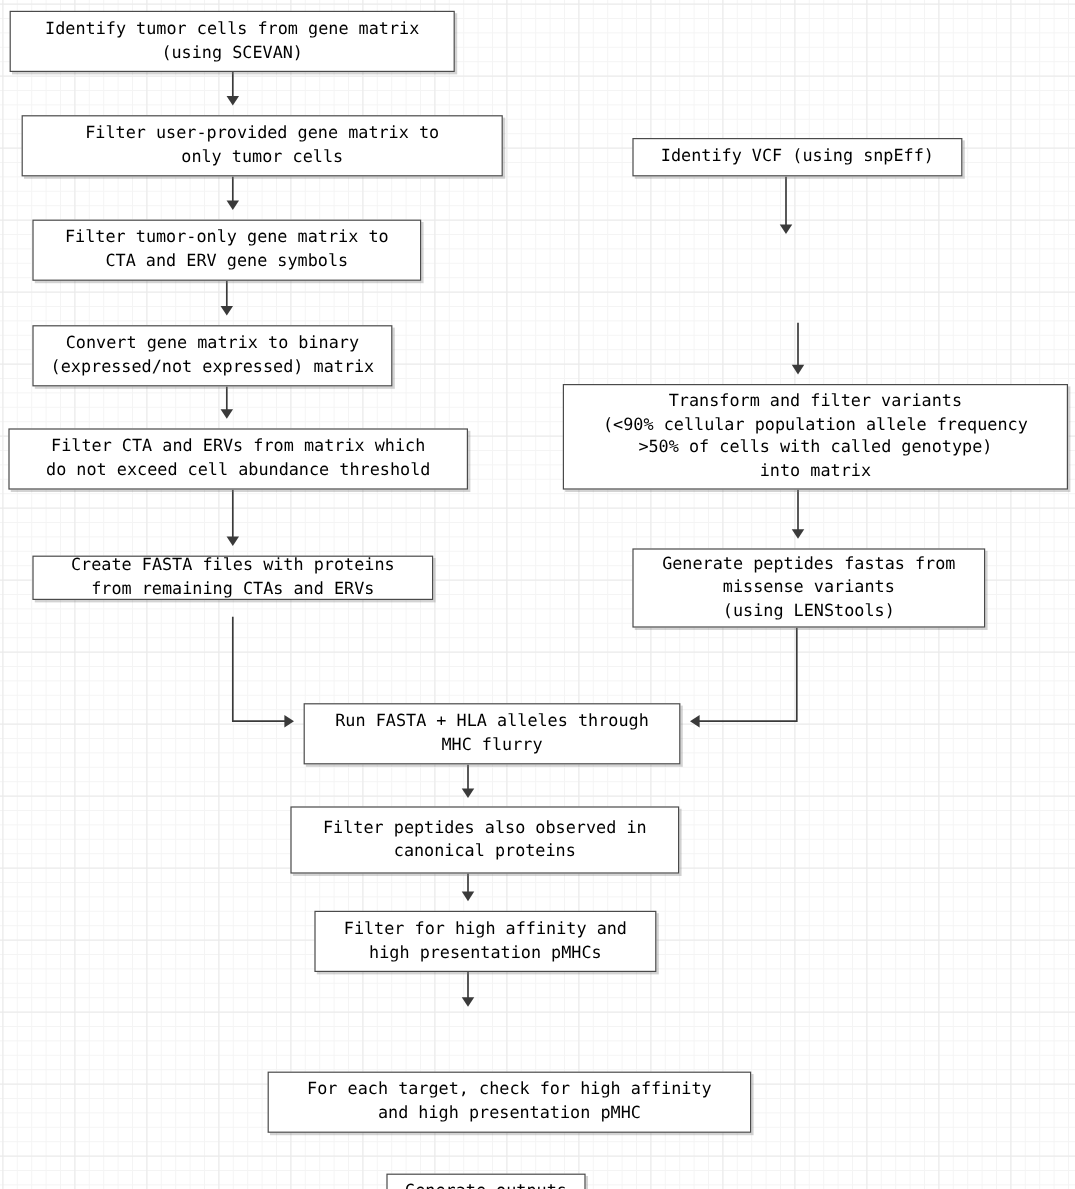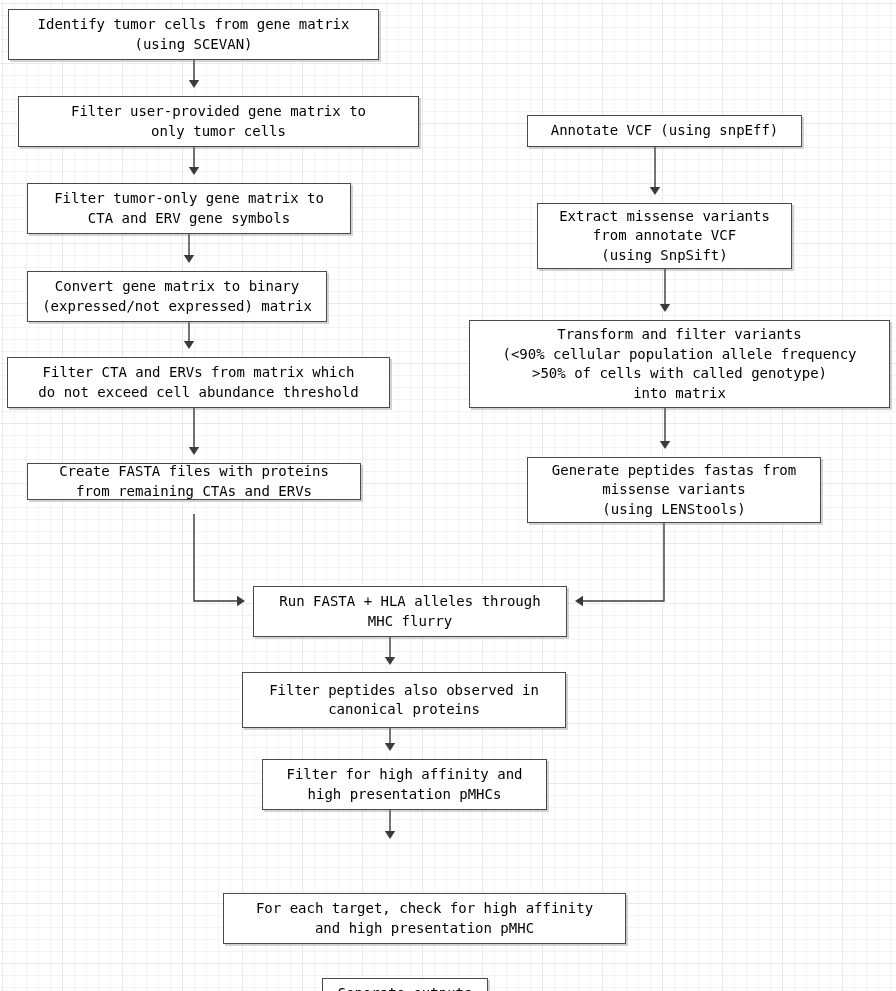--- a/index.html
+++ b/index.html
@@ -130,26 +130,21 @@
     </div>
     <div class="node" style="left: 7px; top: 357px; width: 383px; height: 51px;">
       <div class="node-label">Filter CTA and ERVs from matrix which
 do not exceed cell abundance threshold</div>
     </div>
     <div class="node" style="left: 27px; top: 463px; width: 334px; height: 37px;">
       <div class="node-label">Create FASTA files with proteins
 from remaining CTAs and ERVs</div>
     </div>
     <div class="node" style="left: 527px; top: 115px; width: 275px; height: 32px;">
-      <div class="node-label">Annotate VCF (using snpEff)</div>
-    </div>
-    <div class="node" style="left: 537px; top: 203px; width: 255px; height: 66px;">
-      <div class="node-label">Extract missense variants
-from annotate VCF
-(using SnpSift)</div>
+      <div class="node-label">Identify VCF (using snpEff)</div>
     </div>
     <div class="node" style="left: 469px; top: 320px; width: 421px; height: 88px;">
       <div class="node-label">Transform and filter variants
 (&lt;90% cellular population allele frequency
 &gt;50% of cells with called genotype)
 into matrix</div>
     </div>
     <div class="node" style="left: 527px; top: 457px; width: 294px; height: 66px;">
       <div class="node-label">Generate peptides fastas from
 missense variants

